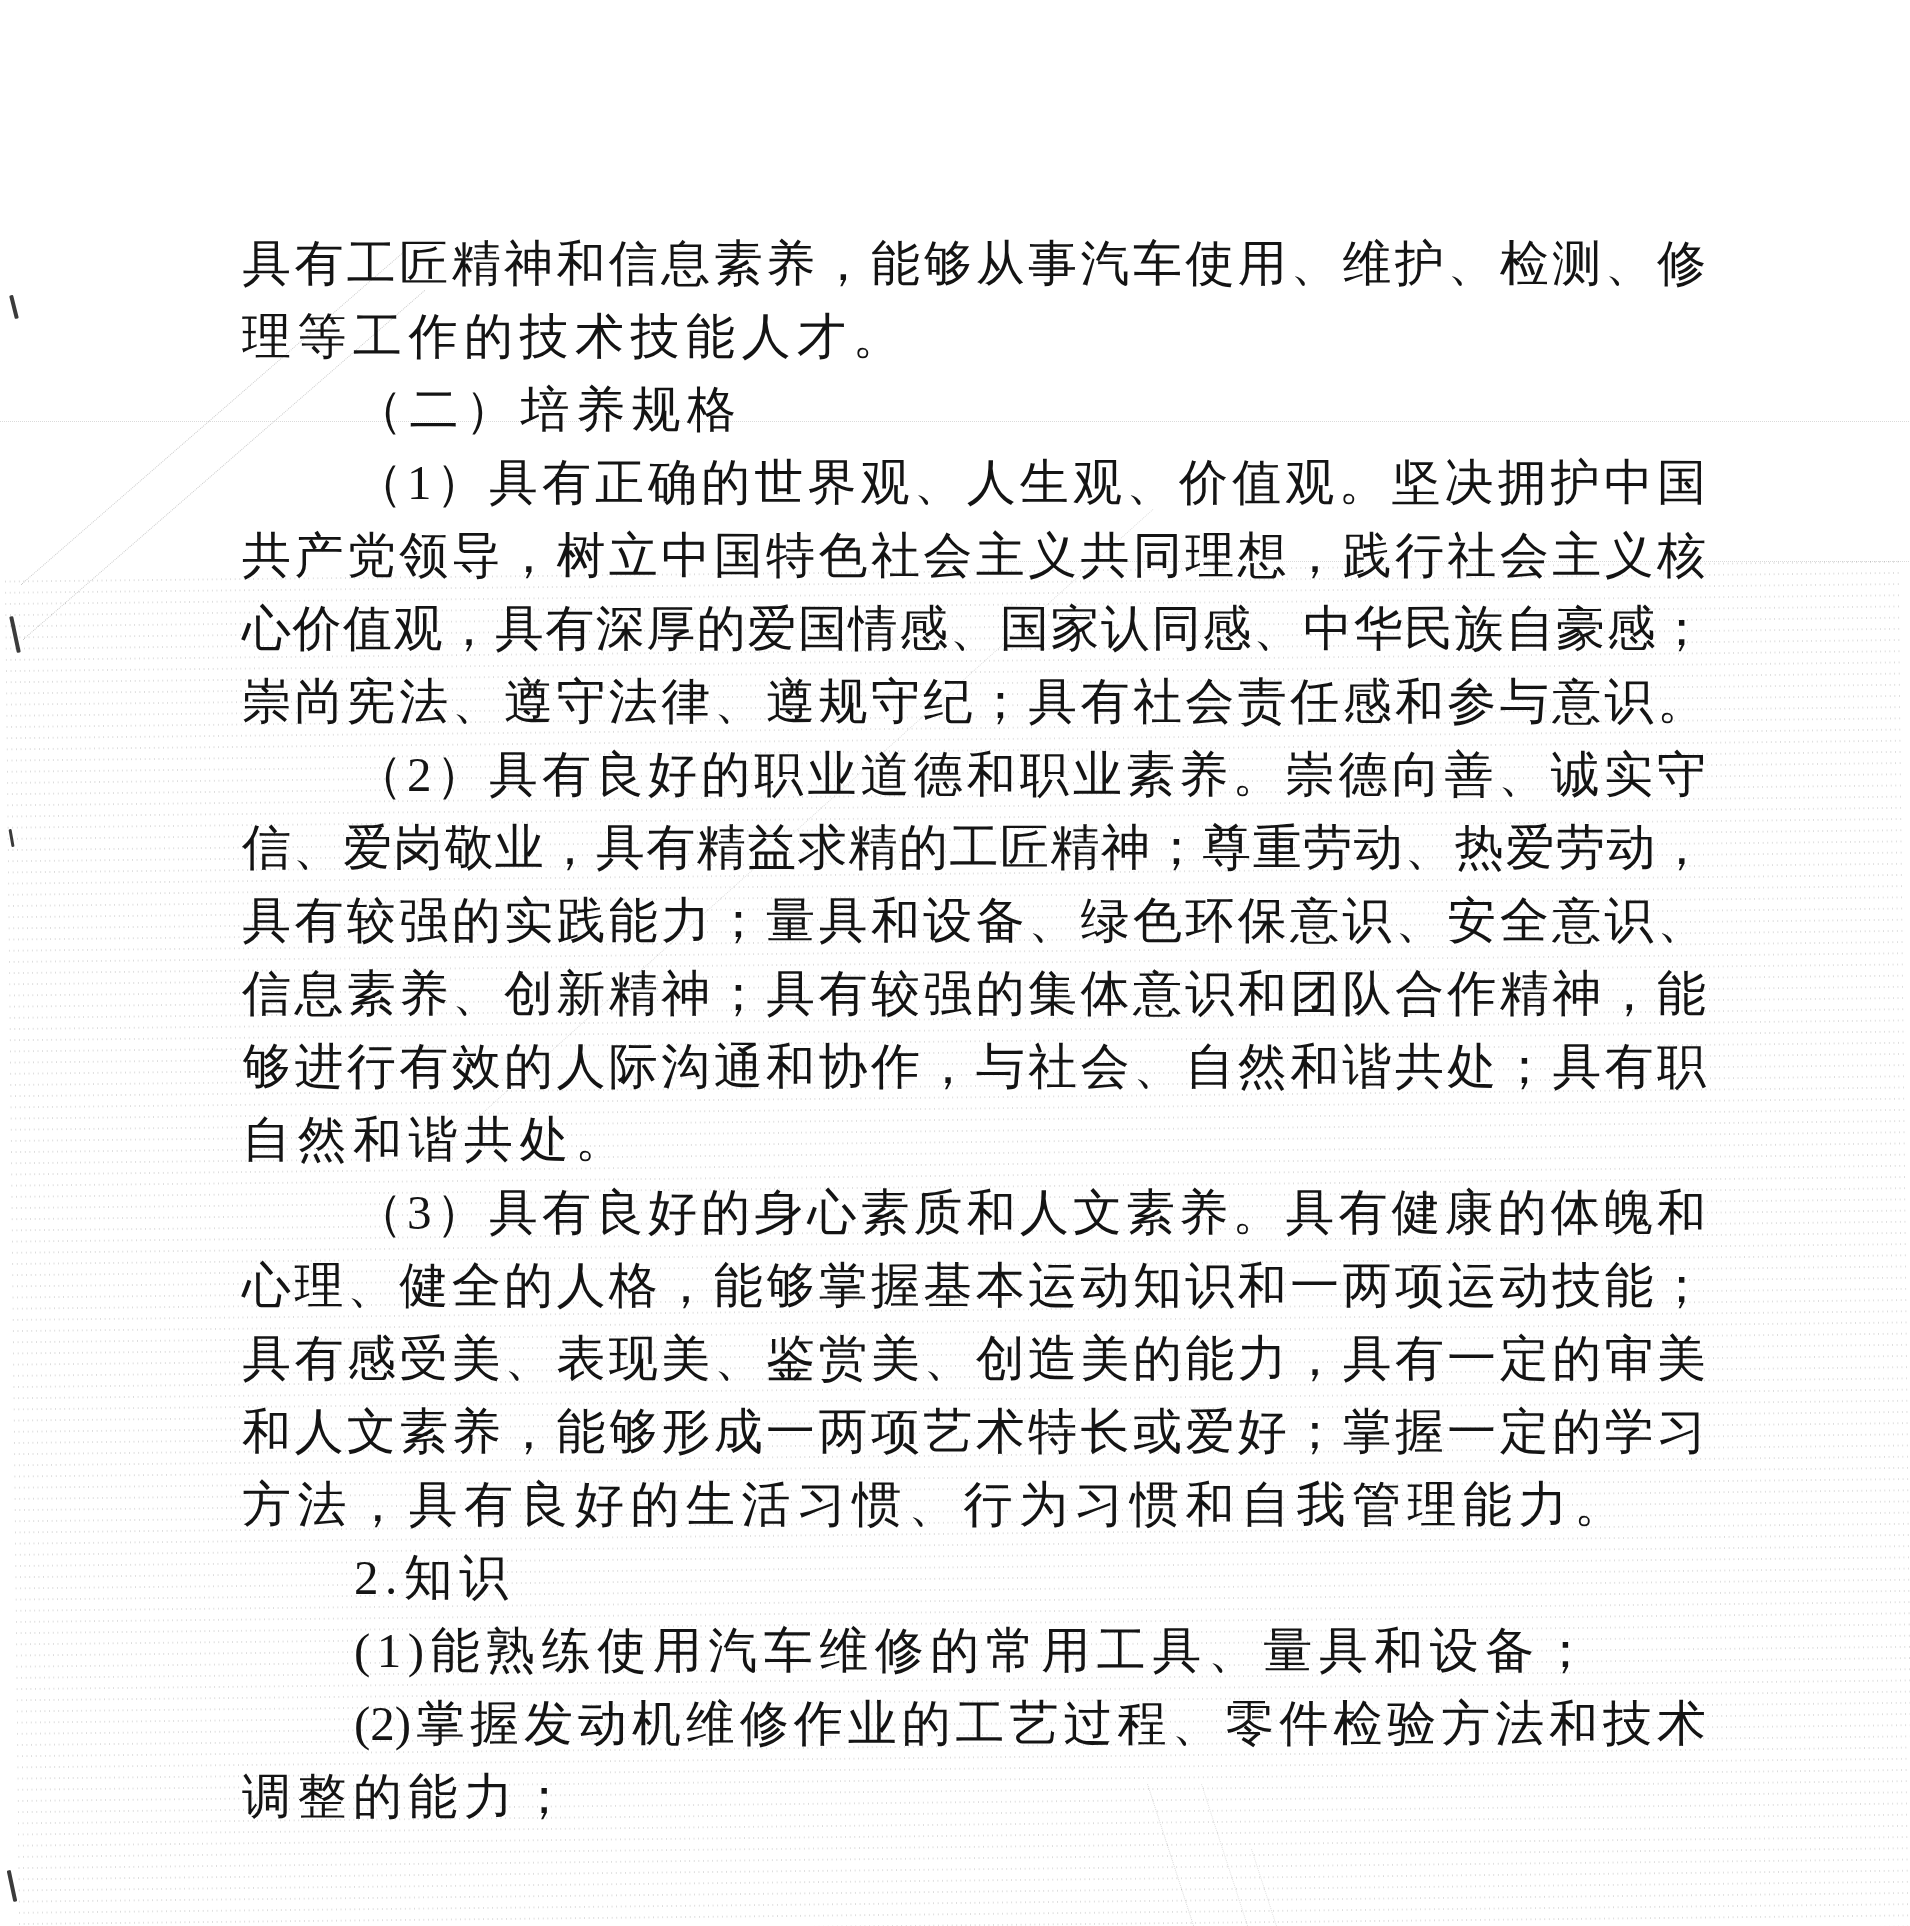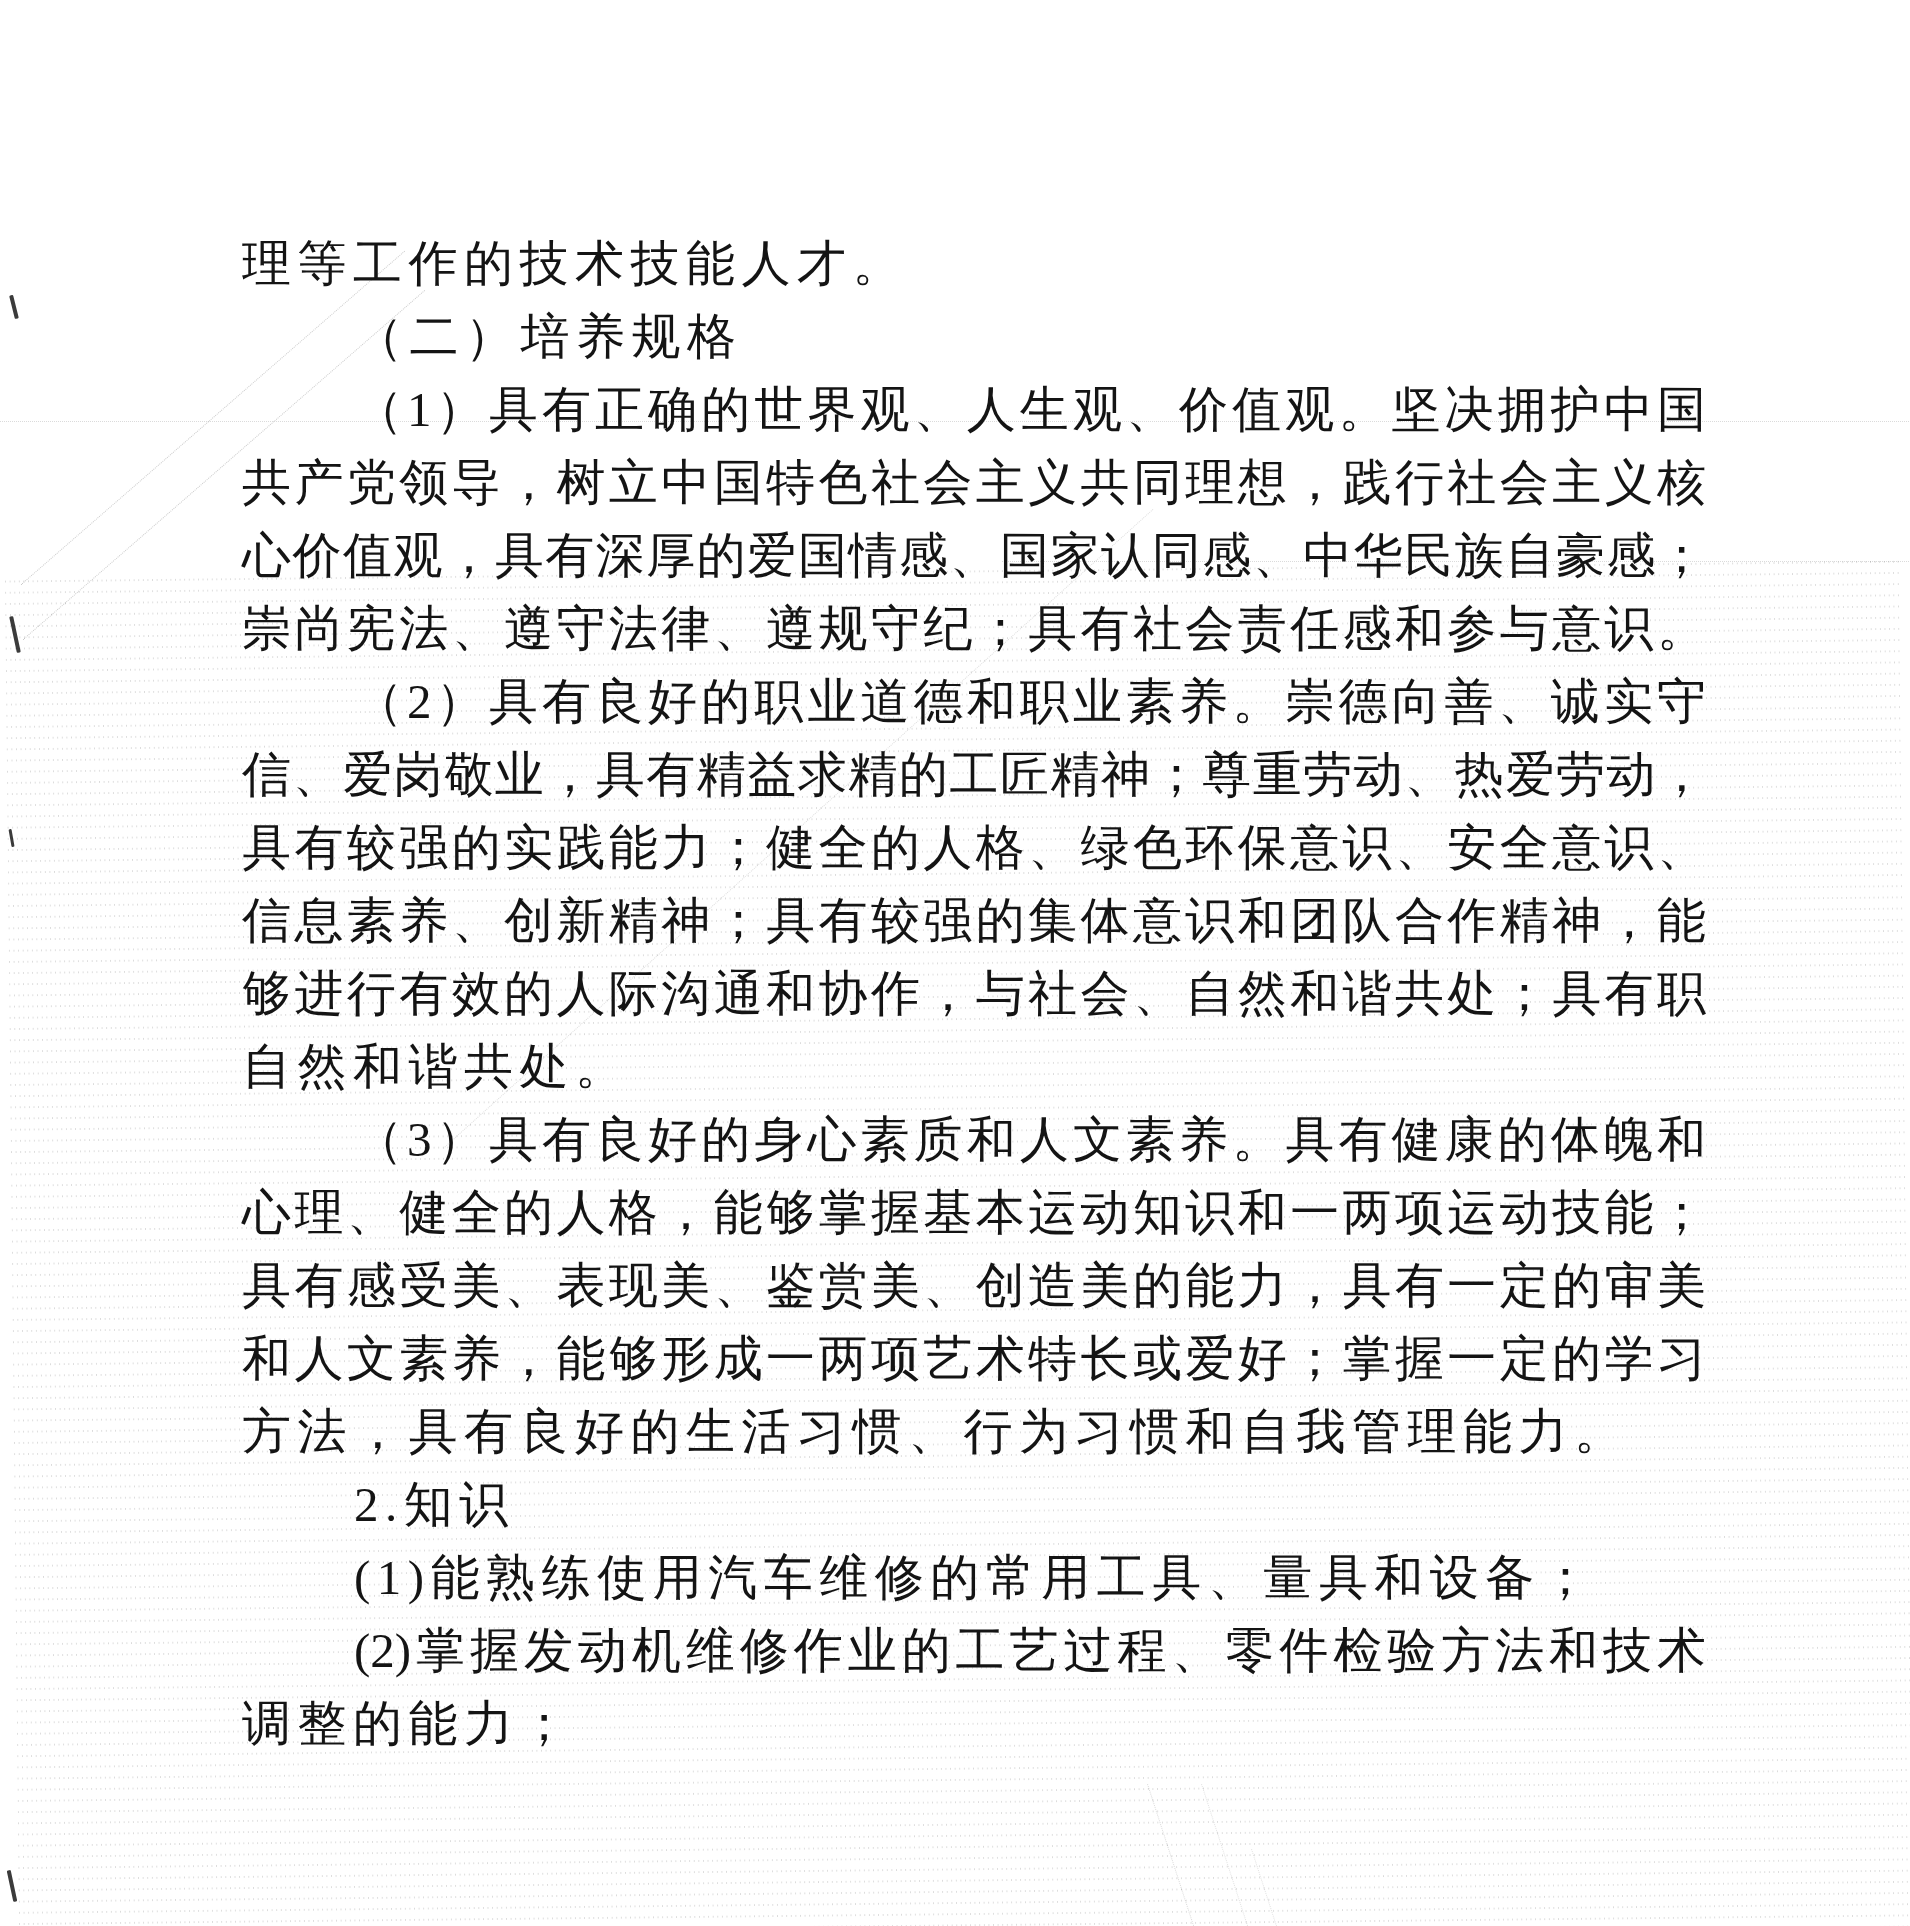--- a/index.html
+++ b/index.html
@@ -84,29 +84,30 @@
   <div class="diag" style="left:1148px; top:1784px; width:971px; transform:rotate(72deg); border-top-color:rgba(0,0,0,0.15);"></div>
   <div class="diag" style="left:1202px; top:1784px; width:971px; transform:rotate(72deg); border-top-color:rgba(0,0,0,0.12);"></div>
   <div class="diag" style="left:1252px; top:1849px; width:925px; transform:rotate(72deg); border-top-color:rgba(0,0,0,0.12);"></div>
 
   <div class="speck" style="left:11.6px; top:295px;  width:3.5px;  height:24px; transform:rotate(-14deg);"></div>
   <div class="speck" style="left:13px; top:616px; width:4.2px; height:37px; transform:rotate(-12deg);"></div>
   <div class="speck" style="left:10.4px; top:829px; width:2.7px;  height:17.7px; transform:rotate(-10deg);"></div>
   <div class="speck" style="left:9.6px; top:1870px; width:3.5px;  height:32px; transform:rotate(-12deg);"></div>
 
   <main class="text-block" id="text-block">
+      <div class="line just">具有工匠精神和信息素养，能够从事汽车使用、维护、检测、修</div>
       <div class="line">理等工作的技术技能人才。</div>
       <div class="line indent bold">（二）培养规格</div>
       <div class="line just indent">（1）具有正确的世界观、人生观、价值观。坚决拥护中国</div>
       <div class="line just">共产党领导，树立中国特色社会主义共同理想，践行社会主义核</div>
       <div class="line just">心价值观，具有深厚的爱国情感、国家认同感、中华民族自豪感；</div>
       <div class="line just">崇尚宪法、遵守法律、遵规守纪；具有社会责任感和参与意识。</div>
       <div class="line just indent">（2）具有良好的职业道德和职业素养。崇德向善、诚实守</div>
       <div class="line just">信、爱岗敬业，具有精益求精的工匠精神；尊重劳动、热爱劳动，</div>
-      <div class="line just">具有较强的实践能力；健全的人格、绿色环保意识、安全意识、</div>
+      <div class="line just">具有较强的实践能力；量具和设备、绿色环保意识、安全意识、</div>
       <div class="line just">信息素养、创新精神；具有较强的集体意识和团队合作精神，能</div>
       <div class="line just">够进行有效的人际沟通和协作，与社会、自然和谐共处；具有职</div>
       <div class="line">自然和谐共处。</div>
       <div class="line just indent">（3）具有良好的身心素质和人文素养。具有健康的体魄和</div>
       <div class="line just">心理、健全的人格，能够掌握基本运动知识和一两项运动技能；</div>
       <div class="line just">具有感受美、表现美、鉴赏美、创造美的能力，具有一定的审美</div>
       <div class="line just">和人文素养，能够形成一两项艺术特长或爱好；掌握一定的学习</div>
       <div class="line">方法，具有良好的生活习惯、行为习惯和自我管理能力。</div>
       <div class="line indent bold">2.知识</div>
       <div class="line indent">(1)能熟练使用汽车维修的常用工具、量具和设备；</div>

